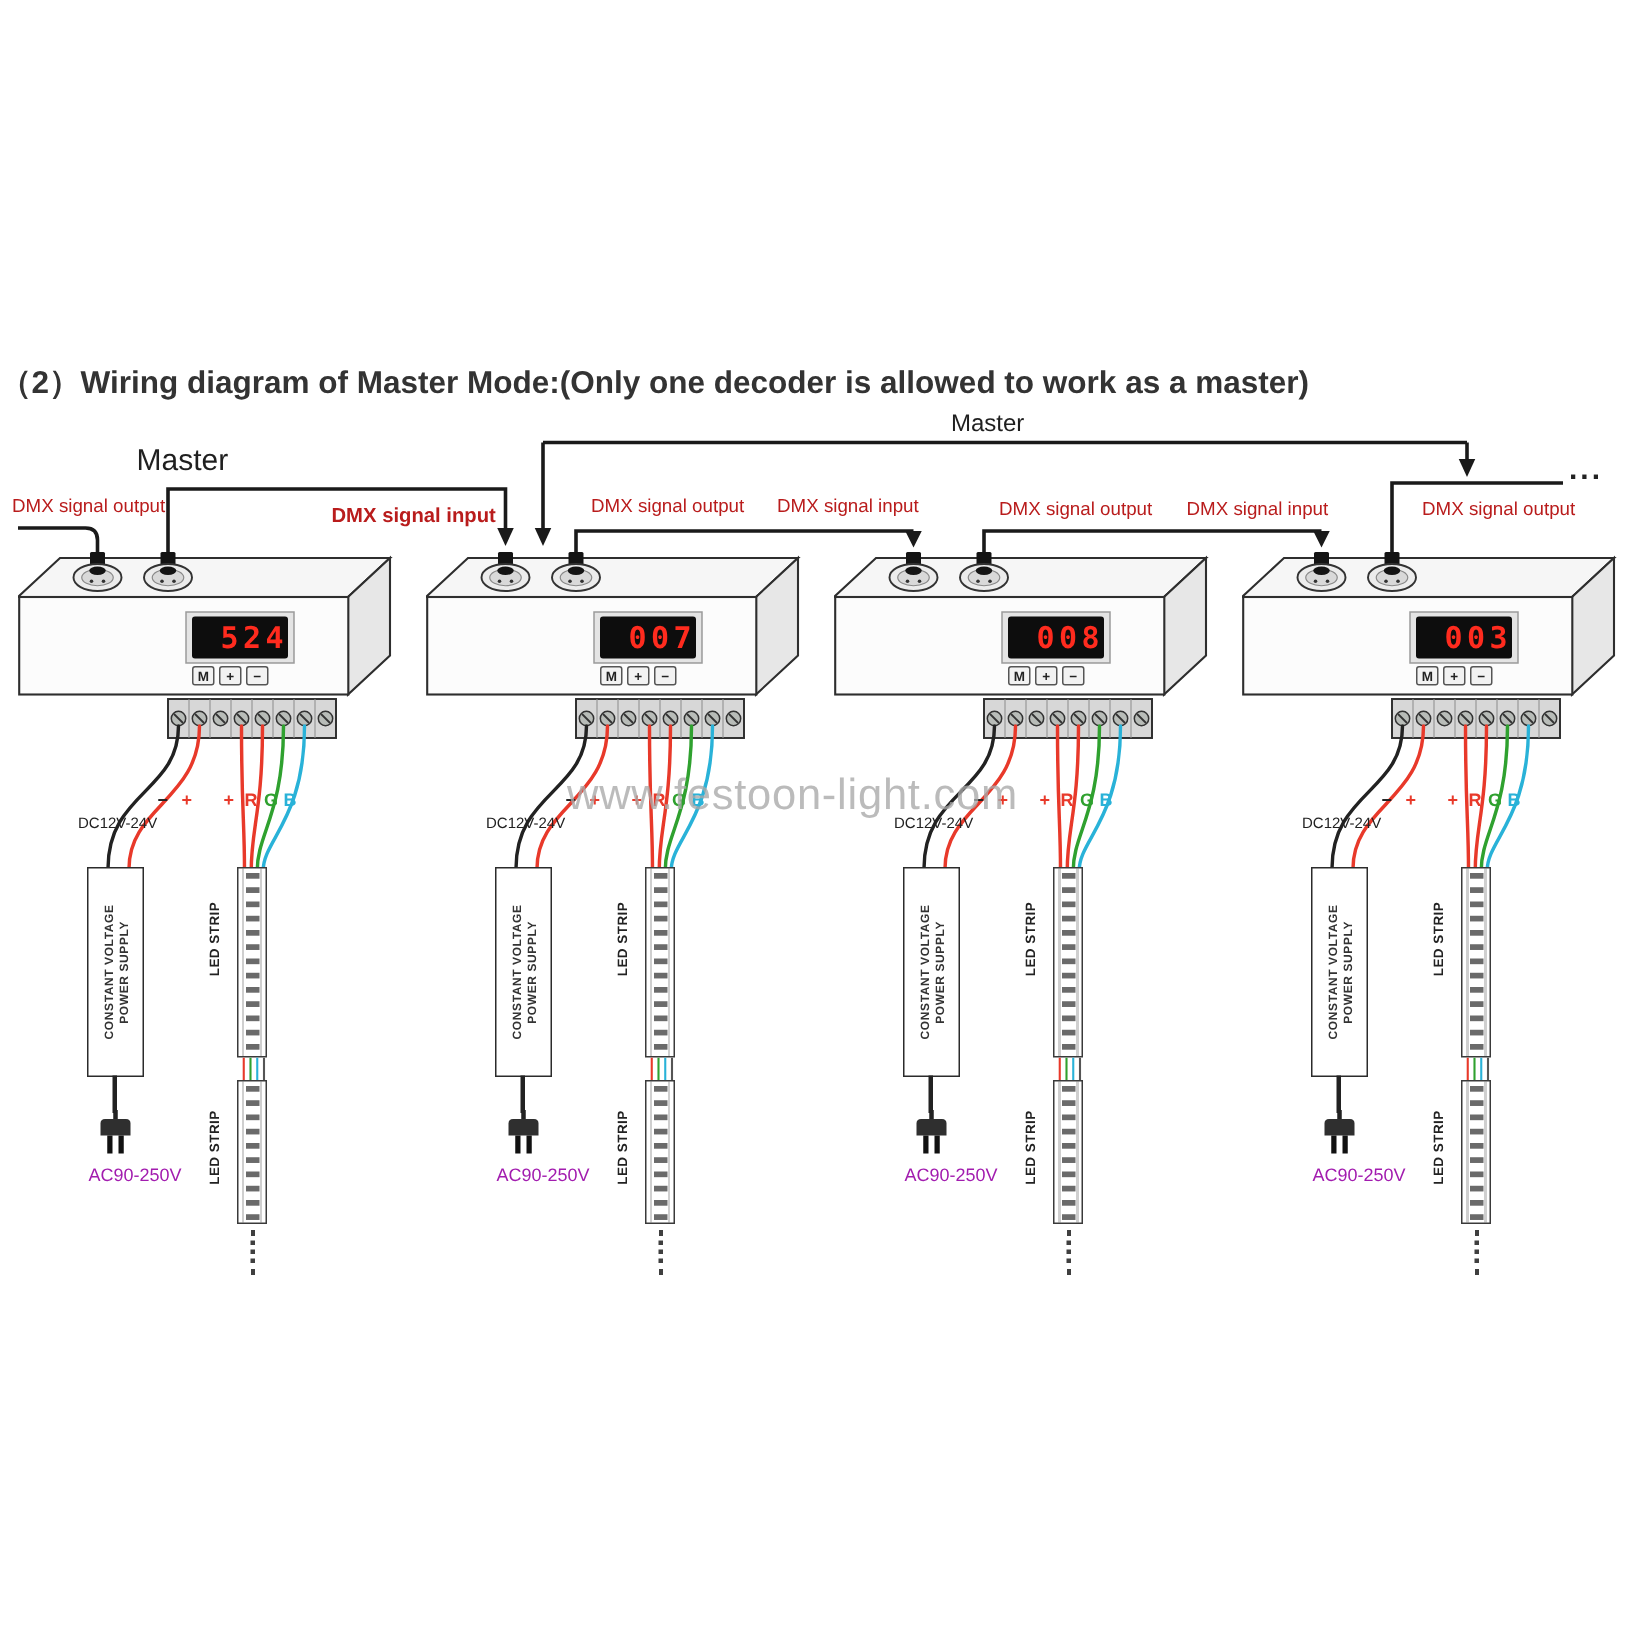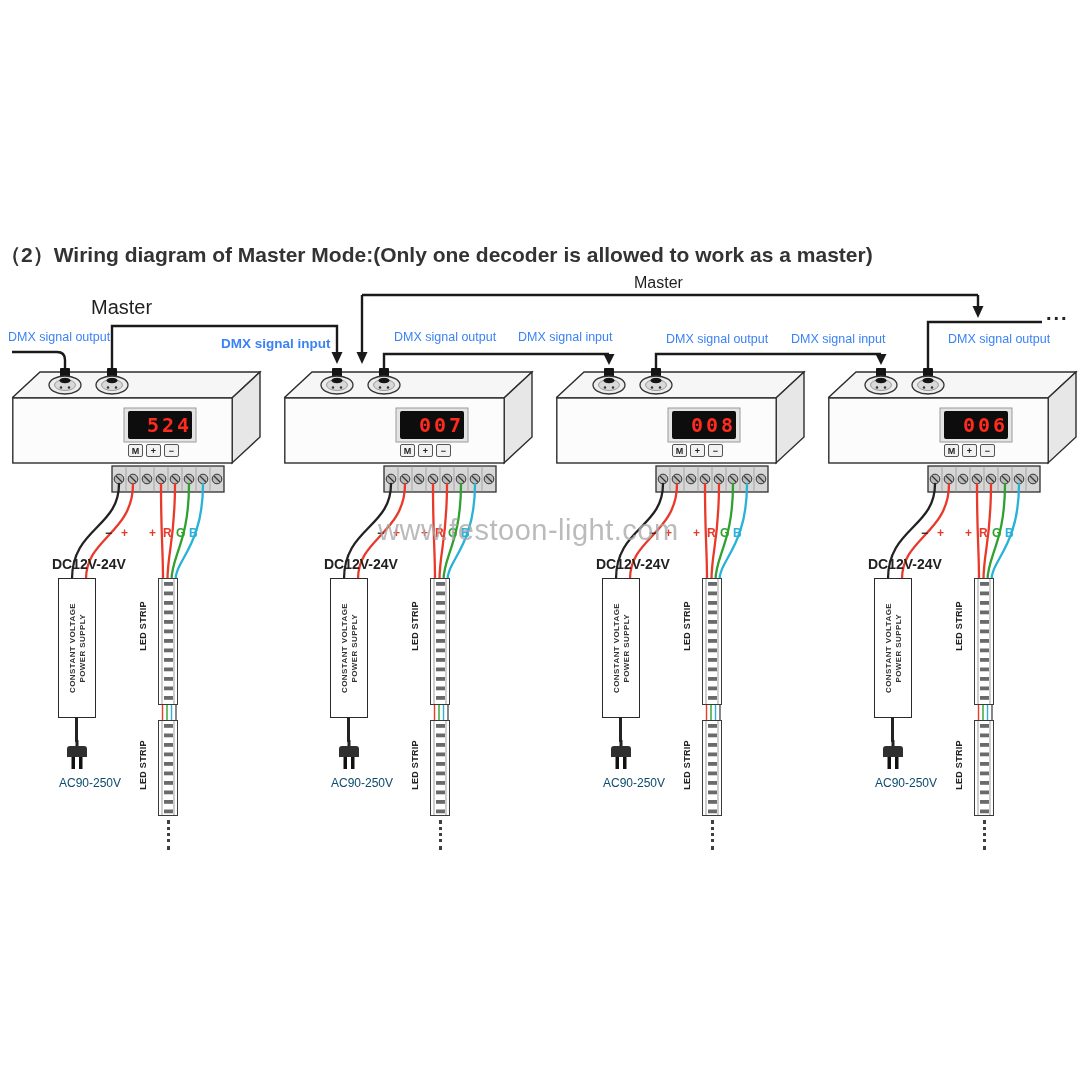--- a/index.html
+++ b/index.html
@@ -13,21 +13,21 @@
              letter-spacing:.5px;z-index:40;white-space:nowrap;}
 
   .topwires{position:absolute;left:0;top:268px;z-index:5;}
 
   .lab{position:absolute;white-space:nowrap;color:#1f1f1f;z-index:10;}
   .master{left:91px;top:296px;font-size:20px;}
   .slaver{left:634px;top:274px;font-size:16px;}
   .hdots{position:absolute;left:1046px;top:302px;font-size:20px;font-weight:700;
          letter-spacing:2px;color:#222;z-index:10;}
 
-  .dmx{position:absolute;font-size:12.5px;white-space:nowrap;color:#3b82f6;z-index:10;}
+  .dmx{position:absolute;font-size:12.5px;white-space:nowrap;color:#b91c1c;z-index:10;}
   .dmx.bold{font-weight:700;font-size:13.5px;}
   .d1{left:8px;top:330px;}  .d2{left:221px;top:336px;}
   .d3{left:394px;top:330px;}.d4{left:518px;top:330px;}
   .d5{left:666px;top:332px;}.d6{left:791px;top:332px;}
   .d7{left:948px;top:332px;}
 
   .unit{position:absolute;top:368px;width:250px;height:500px;}
   .unit svg.dev{position:absolute;left:0;top:0;}
   .face-top{fill:#f6f6f6;stroke:#2e2e2e;stroke-width:1.4;}
   .face-side{fill:#e7e7e7;stroke:#2e2e2e;stroke-width:1.4;}
@@ -40,33 +40,33 @@
   .btns{position:absolute;left:116px;top:76px;display:flex;gap:3px;}
   .btn{display:block;width:15px;height:13px;border:1px solid #555;background:#f2f2f2;
        font-size:9px;font-weight:700;color:#222;text-align:center;line-height:12px;
        border-radius:2px;box-sizing:border-box;}
 
   .wl{position:absolute;top:158px;font-size:12px;font-weight:700;}
   .wl-minus{left:93px;color:#222;} .wl-plus{left:109px;color:#e8392a;}
   .wl-plus2{left:137px;color:#e8392a;} .wl-r{left:151px;color:#e8392a;}
   .wl-g{left:164px;color:#2fa12f;} .wl-b{left:177px;color:#29b2d8;}
 
-  .dc{position:absolute;left:40px;top:188px;font-size:14px;font-weight:700;color:#222;
+  .dc{position:absolute;left:40px;top:176px;font-size:10px;font-weight:400;color:#222;
       white-space:nowrap;}
 
   .psu{position:absolute;left:46px;top:210px;width:38px;height:140px;border:1.6px solid #2b2b2b;
        background:#fff;display:flex;align-items:center;justify-content:center;gap:1px;
        box-sizing:border-box;}
   .psu-t{writing-mode:vertical-rl;transform:rotate(180deg);font-size:8px;font-weight:700;
          letter-spacing:.4px;color:#333;white-space:nowrap;}
 
   .cord{position:absolute;left:63px;top:349px;width:3px;height:25px;background:#222;}
   .plug{position:absolute;left:50px;top:372px;}
   .ac{position:absolute;left:28px;top:408px;width:100px;text-align:center;font-size:12px;
-      color:#0c4a6e;}
+      color:#a21caf;}
 
   .ledstrip{position:absolute;left:146px;width:20px;border:1.2px solid #3a3a3a;box-sizing:border-box;
     background-color:#fff;
     background-image:
       linear-gradient(to bottom,#6a6a6a 0 4px,transparent 4px),
       linear-gradient(to right,transparent 0 2.5px,#cfcfcf 2.5px 4px,transparent 4px 14.5px,#cfcfcf 14.5px 16px,transparent 16px);
     background-size:9px 9.5px,100% 100%;
     background-repeat:repeat-y,no-repeat;
     background-position:center 3px,0 0;}
   .strip1{top:210px;height:127px;}
@@ -495,21 +495,21 @@
     <g fill="none" stroke-width="2.3" stroke-linecap="round">
       <path d="M107 116 C107 160 60 160 60 211" stroke="#222"></path>
       <path d="M121 116 C121 165 74 170 74 211" stroke="#e8392a"></path>
       <path d="M149 116 C149 170 151 180 151 212" stroke="#e8392a"></path>
       <path d="M163 116 C163 172 155.5 184 155.5 212" stroke="#e8392a"></path>
       <path d="M177 116 C177 174 159.5 188 159.5 212" stroke="#2fa12f"></path>
       <path d="M191 116 C191 178 163.5 192 163.5 212" stroke="#29b2d8"></path>
     </g>
   </svg>
 
-  <div class="disp">006</div>
+  <div class="disp">003</div>
   <div class="btns">
     <span class="btn">M</span>
     <span class="btn">+</span>
     <span class="btn">−</span>
   </div>
 
   <span class="wl wl-minus">−</span>
   <span class="wl wl-plus">+</span>
   <span class="wl wl-plus2">+</span>
   <span class="wl wl-r">R</span>

